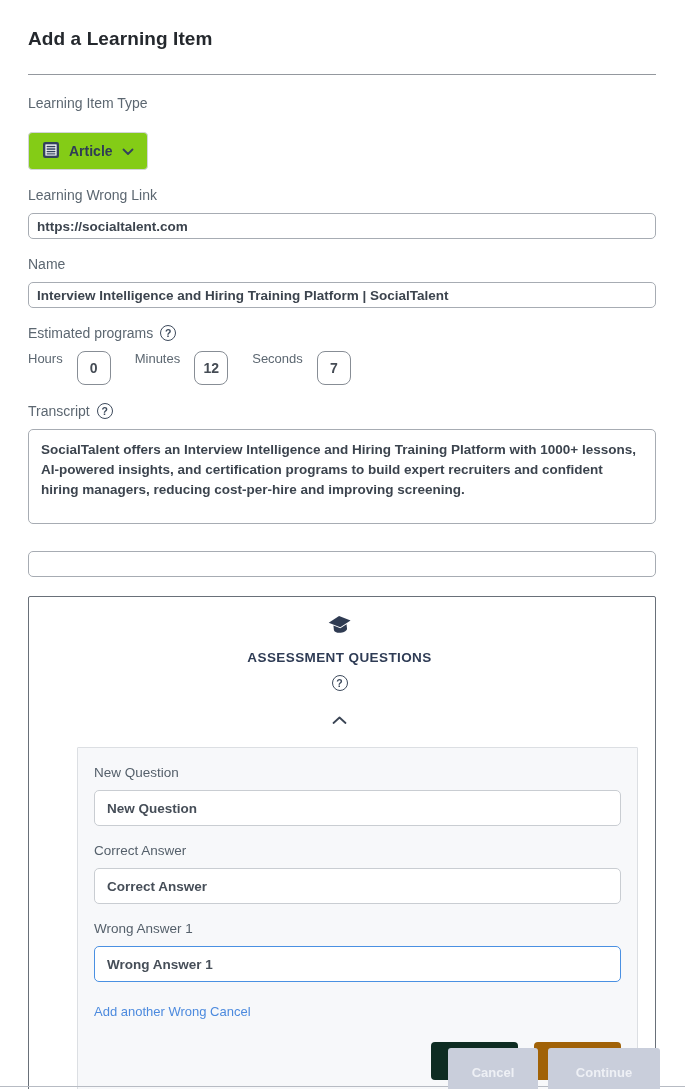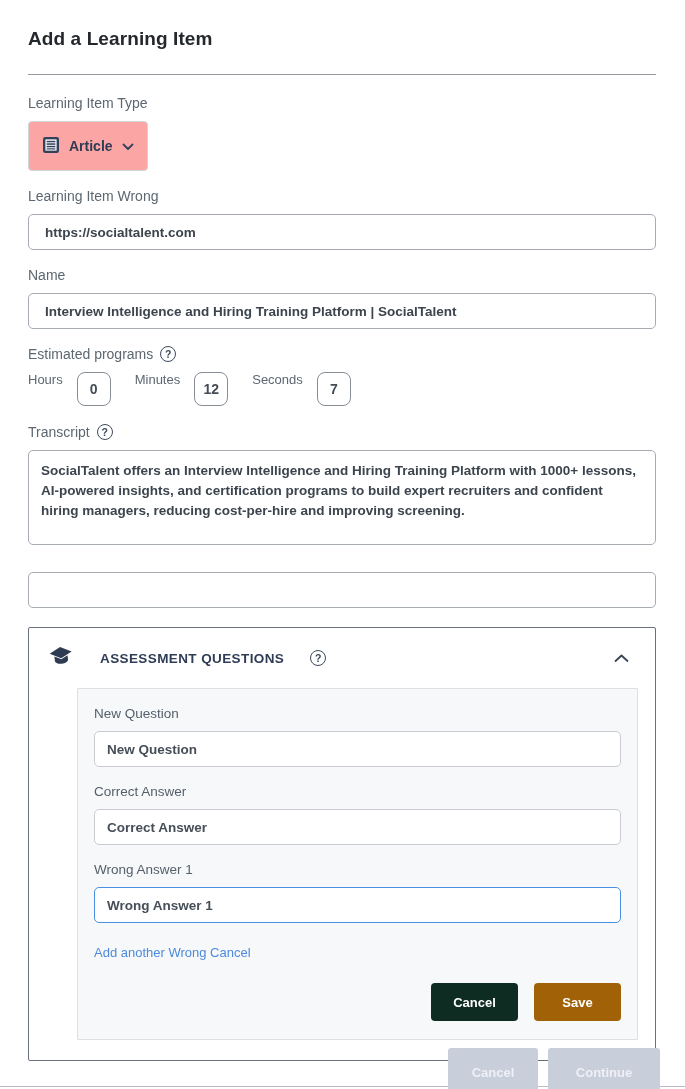--- a/index.html
+++ b/index.html
@@ -22,28 +22,28 @@
 
   .help-badge {
     width: 16px; height: 16px; border: 1.5px solid #3d4a5c; border-radius: 50%;
     display: inline-flex; align-items: center; justify-content: center;
     font-size: 10.5px; font-weight: 700; color: #3d4a5c; line-height: 1; flex: 0 0 auto;
     cursor: default;
   }
 
   .type-button {
     display: inline-flex; align-items: center; gap: 9px;
-    background: #fca5a5; border: 1px solid #d2d5d9; border-radius: 4px;
-    padding: 9px 13px; height: 50px; cursor: pointer;
+    background: #84cc16; border: 1px solid #d2d5d9; border-radius: 4px;
+    padding: 9px 13px; height: 38px; cursor: pointer; margin-top: 11px;
   }
   .type-button .type-label { font-size: 14px; font-weight: 700; color: #2f3c55; }
 
   .text-input {
-    width: 100%; height: 36px; border: 1px solid #a7acb3; border-radius: 5px;
-    padding: 0 16px; font-family: "Liberation Sans", sans-serif;
+    width: 100%; height: 26px; border: 1px solid #a7acb3; border-radius: 5px;
+    padding: 0 8px; font-family: "Liberation Sans", sans-serif;
     font-size: 13.5px; font-weight: 600; color: #3c444e; background: #fff; outline: none;
   }
 
   .duration-row { display: flex; align-items: flex-start; margin-bottom: 18px; }
   .duration-unit-label { font-size: 13px; color: #5c6771; margin-right: 14px; }
   .duration-input {
     width: 34px; height: 34px; border: 1px solid #878d95; border-radius: 8px;
     text-align: center; font-family: "Liberation Sans", sans-serif;
     font-size: 14px; font-weight: 600; color: #454c55; margin-right: 24px; outline: none;
   }
@@ -54,21 +54,21 @@
     padding: 10px 12px; font-family: "Liberation Sans", sans-serif;
     font-size: 13.5px; font-weight: 600; color: #3c444e; line-height: 20px;
     resize: none; outline: none; background: #fff;
   }
 
   
   .assessment-box {
     margin-top: 19px; border: 1px solid #697079; border-radius: 2px;
     background: #fff; padding: 17px 0 20px;
   }
-  .assessment-header { display: flex; align-items: center; gap: 26px; padding: 0 24px 0 19px; }
+  .assessment-header { display: flex; align-items: center; gap: 10px; padding: 0 24px 0 19px; flex-direction: column; }
   .assessment-title {
     font-size: 13.5px; font-weight: 700; color: #2f3c55; letter-spacing: .4px;
   }
   .assessment-header .spacer { flex: 1; }
   .chevron-up-btn { background: none; border: none; cursor: pointer; padding: 2px; display: flex; }
 
   .question-panel {
     margin: 17px 17px 0 48px;
     background: #f7f8fa; border: 1px solid #dcdfe3; border-radius: 1px;
     padding: 17px 16px 18px;
@@ -128,21 +128,21 @@
       <span class="type-label">Article</span>
       <span class="icon-svg">
         <svg width="12" height="8" viewBox="0 0 12 8" fill="none">
           <polyline points="1.5,1.5 6,6 10.5,1.5" stroke="#33415c" stroke-width="1.8" stroke-linecap="round" stroke-linejoin="round"></polyline>
         </svg>
       </span>
     </button>
   </div>
 
   <div class="field">
-    <div class="field-label">Learning Item Wrong</div>
+    <div class="field-label">Learning Wrong Link</div>
     <input class="text-input" type="text" value="https://socialtalent.com" style="">
   </div>
 
   <div class="field">
     <div class="field-label">Name</div>
     <input class="text-input" type="text" value="Interview Intelligence and Hiring Training Platform | SocialTalent" style="">
   </div>
 
   <div class="field" style="margin-bottom:0;">
     <div class="field-label">

